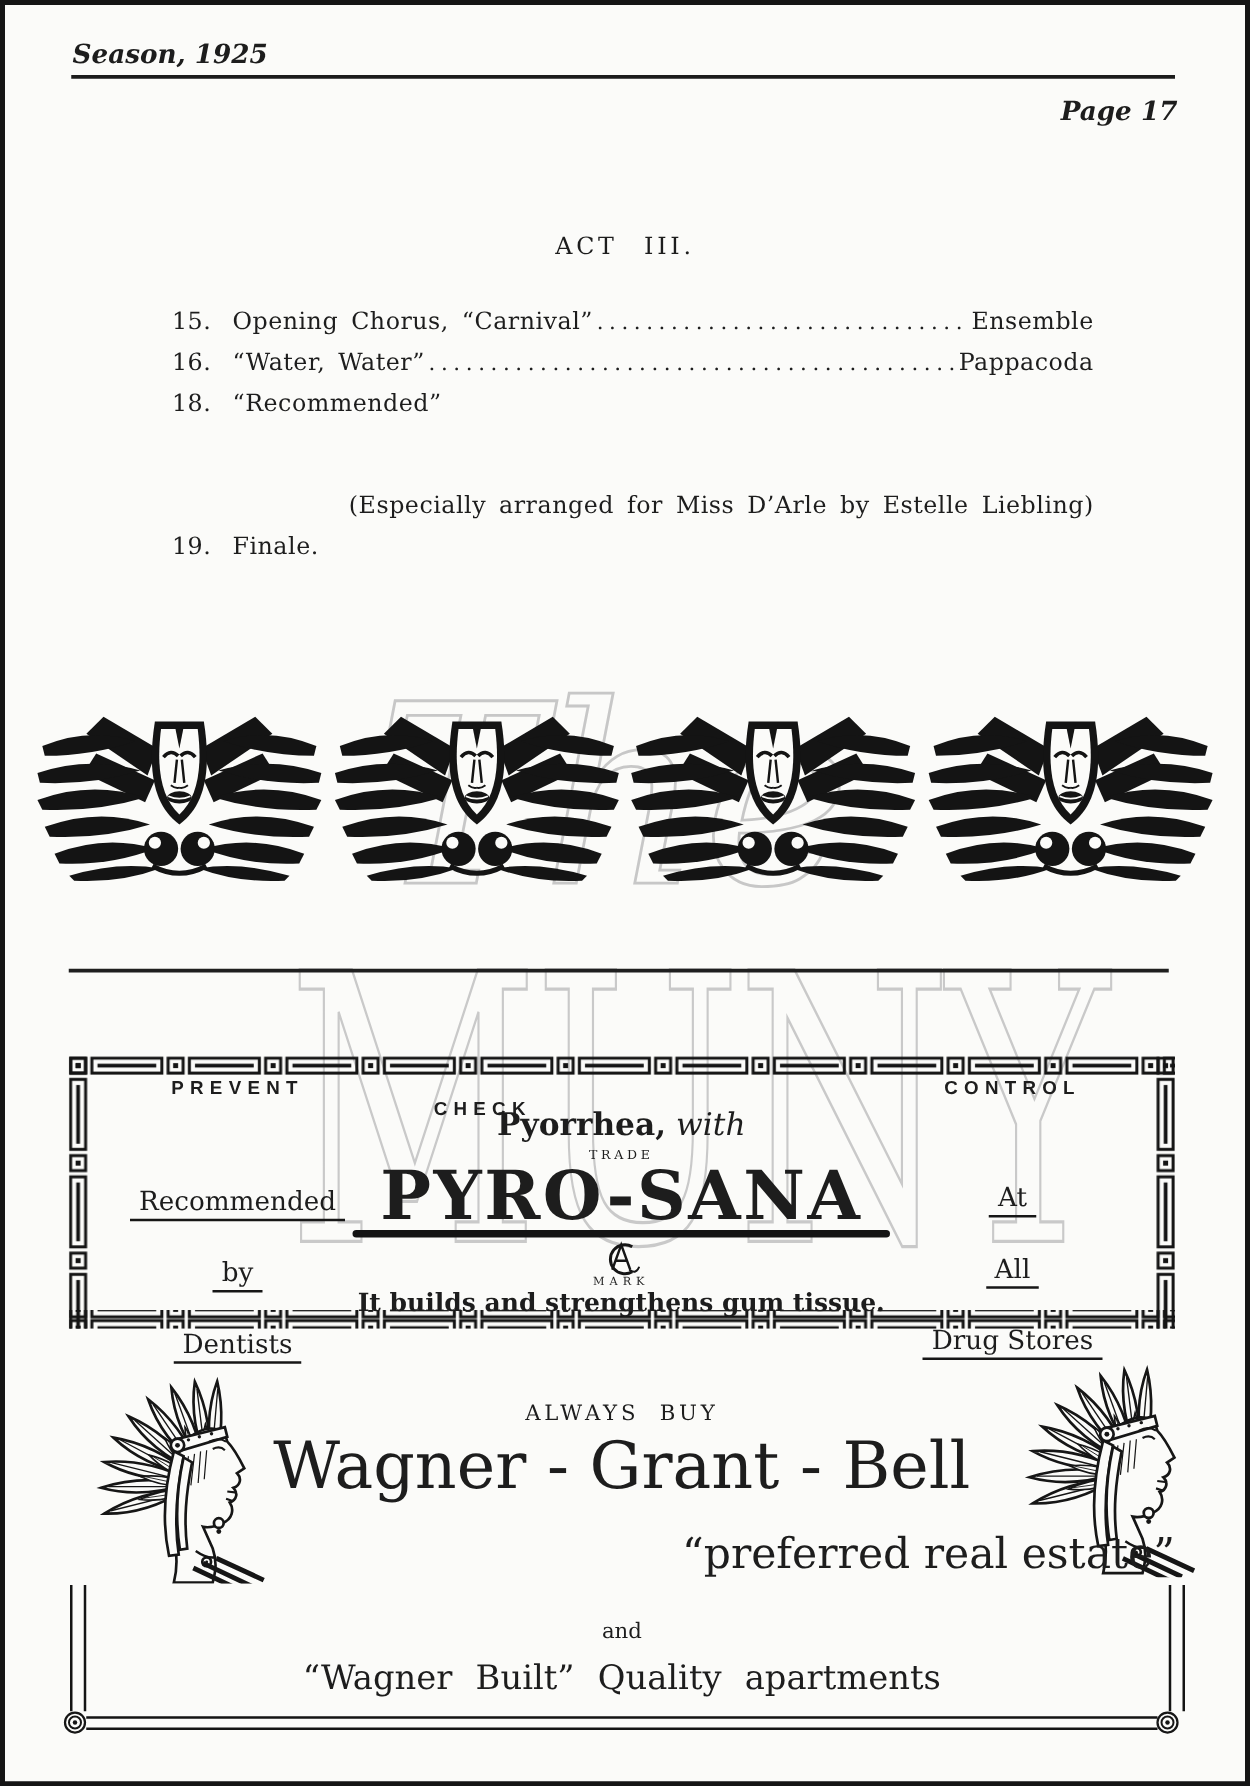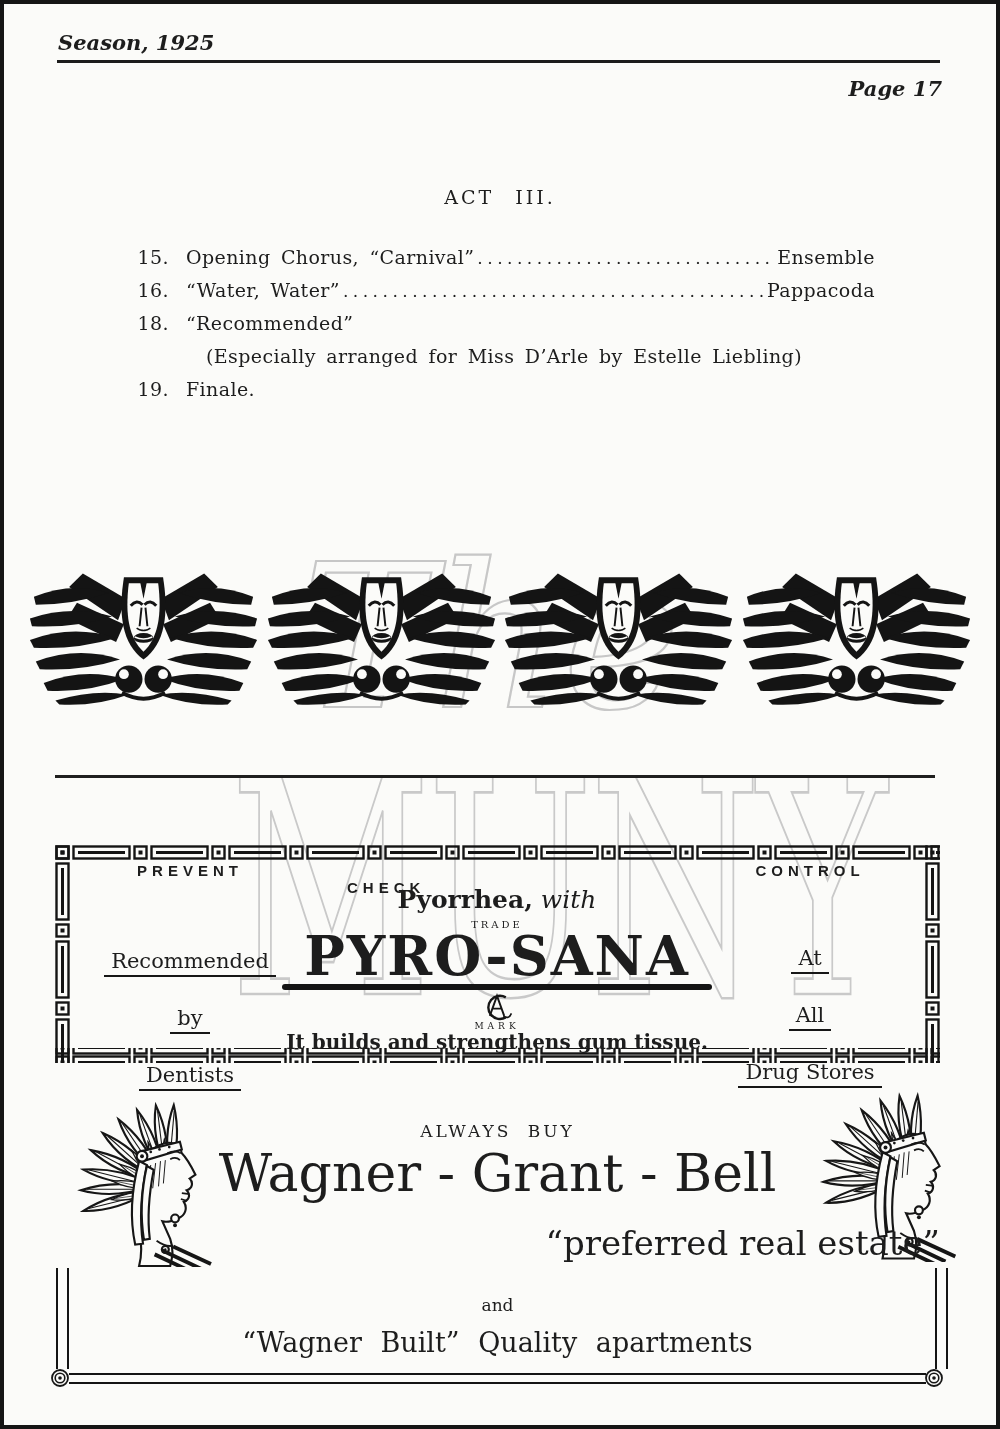--- a/index.html
+++ b/index.html
@@ -18,21 +18,21 @@
 
   
   #act-title{left:0;top:186px;width:100%;text-align:center;font-size:19px;letter-spacing:3px;word-spacing:12px;z-index:2;}
   #program{left:133px;top:246px;width:742px;font-size:19px;letter-spacing:.4px;word-spacing:4px;z-index:2;}
   .prow{display:flex;align-items:baseline;height:33px;}
   .pnum{width:36px;text-align:right;margin-right:17px;flex:none;}
   .ptitle{flex:none;}
   .leader{flex:1;overflow:hidden;white-space:nowrap;margin:0 3px;letter-spacing:4.5px;font-size:17px;}
   .leader::after{content:"....................................................................................................";}
   .performer{flex:none;}
-  .note-row{height:33px;text-align:center;}
+  .note-row{height:33px;text-align:right;margin-top:48px;}
 
   
   #band{left:28px;top:564px;width:944px;height:148px;display:flex;justify-content:space-between;z-index:2;}
   .motif{width:231px;height:146px;}
 
   
   .wm{color:transparent;-webkit-text-stroke:2.2px #c7c7c7;line-height:1;z-index:1;font-family:"DejaVu Serif",serif;}
   #wm-the{left:300px;top:538px;font-size:200px;font-style:italic;}
   #wm-muny{left:230px;top:742px;font-size:298px;letter-spacing:-6px;transform:scaleX(.66);transform-origin:left top;-webkit-text-stroke:2.6px #c9c9c9;}
 

